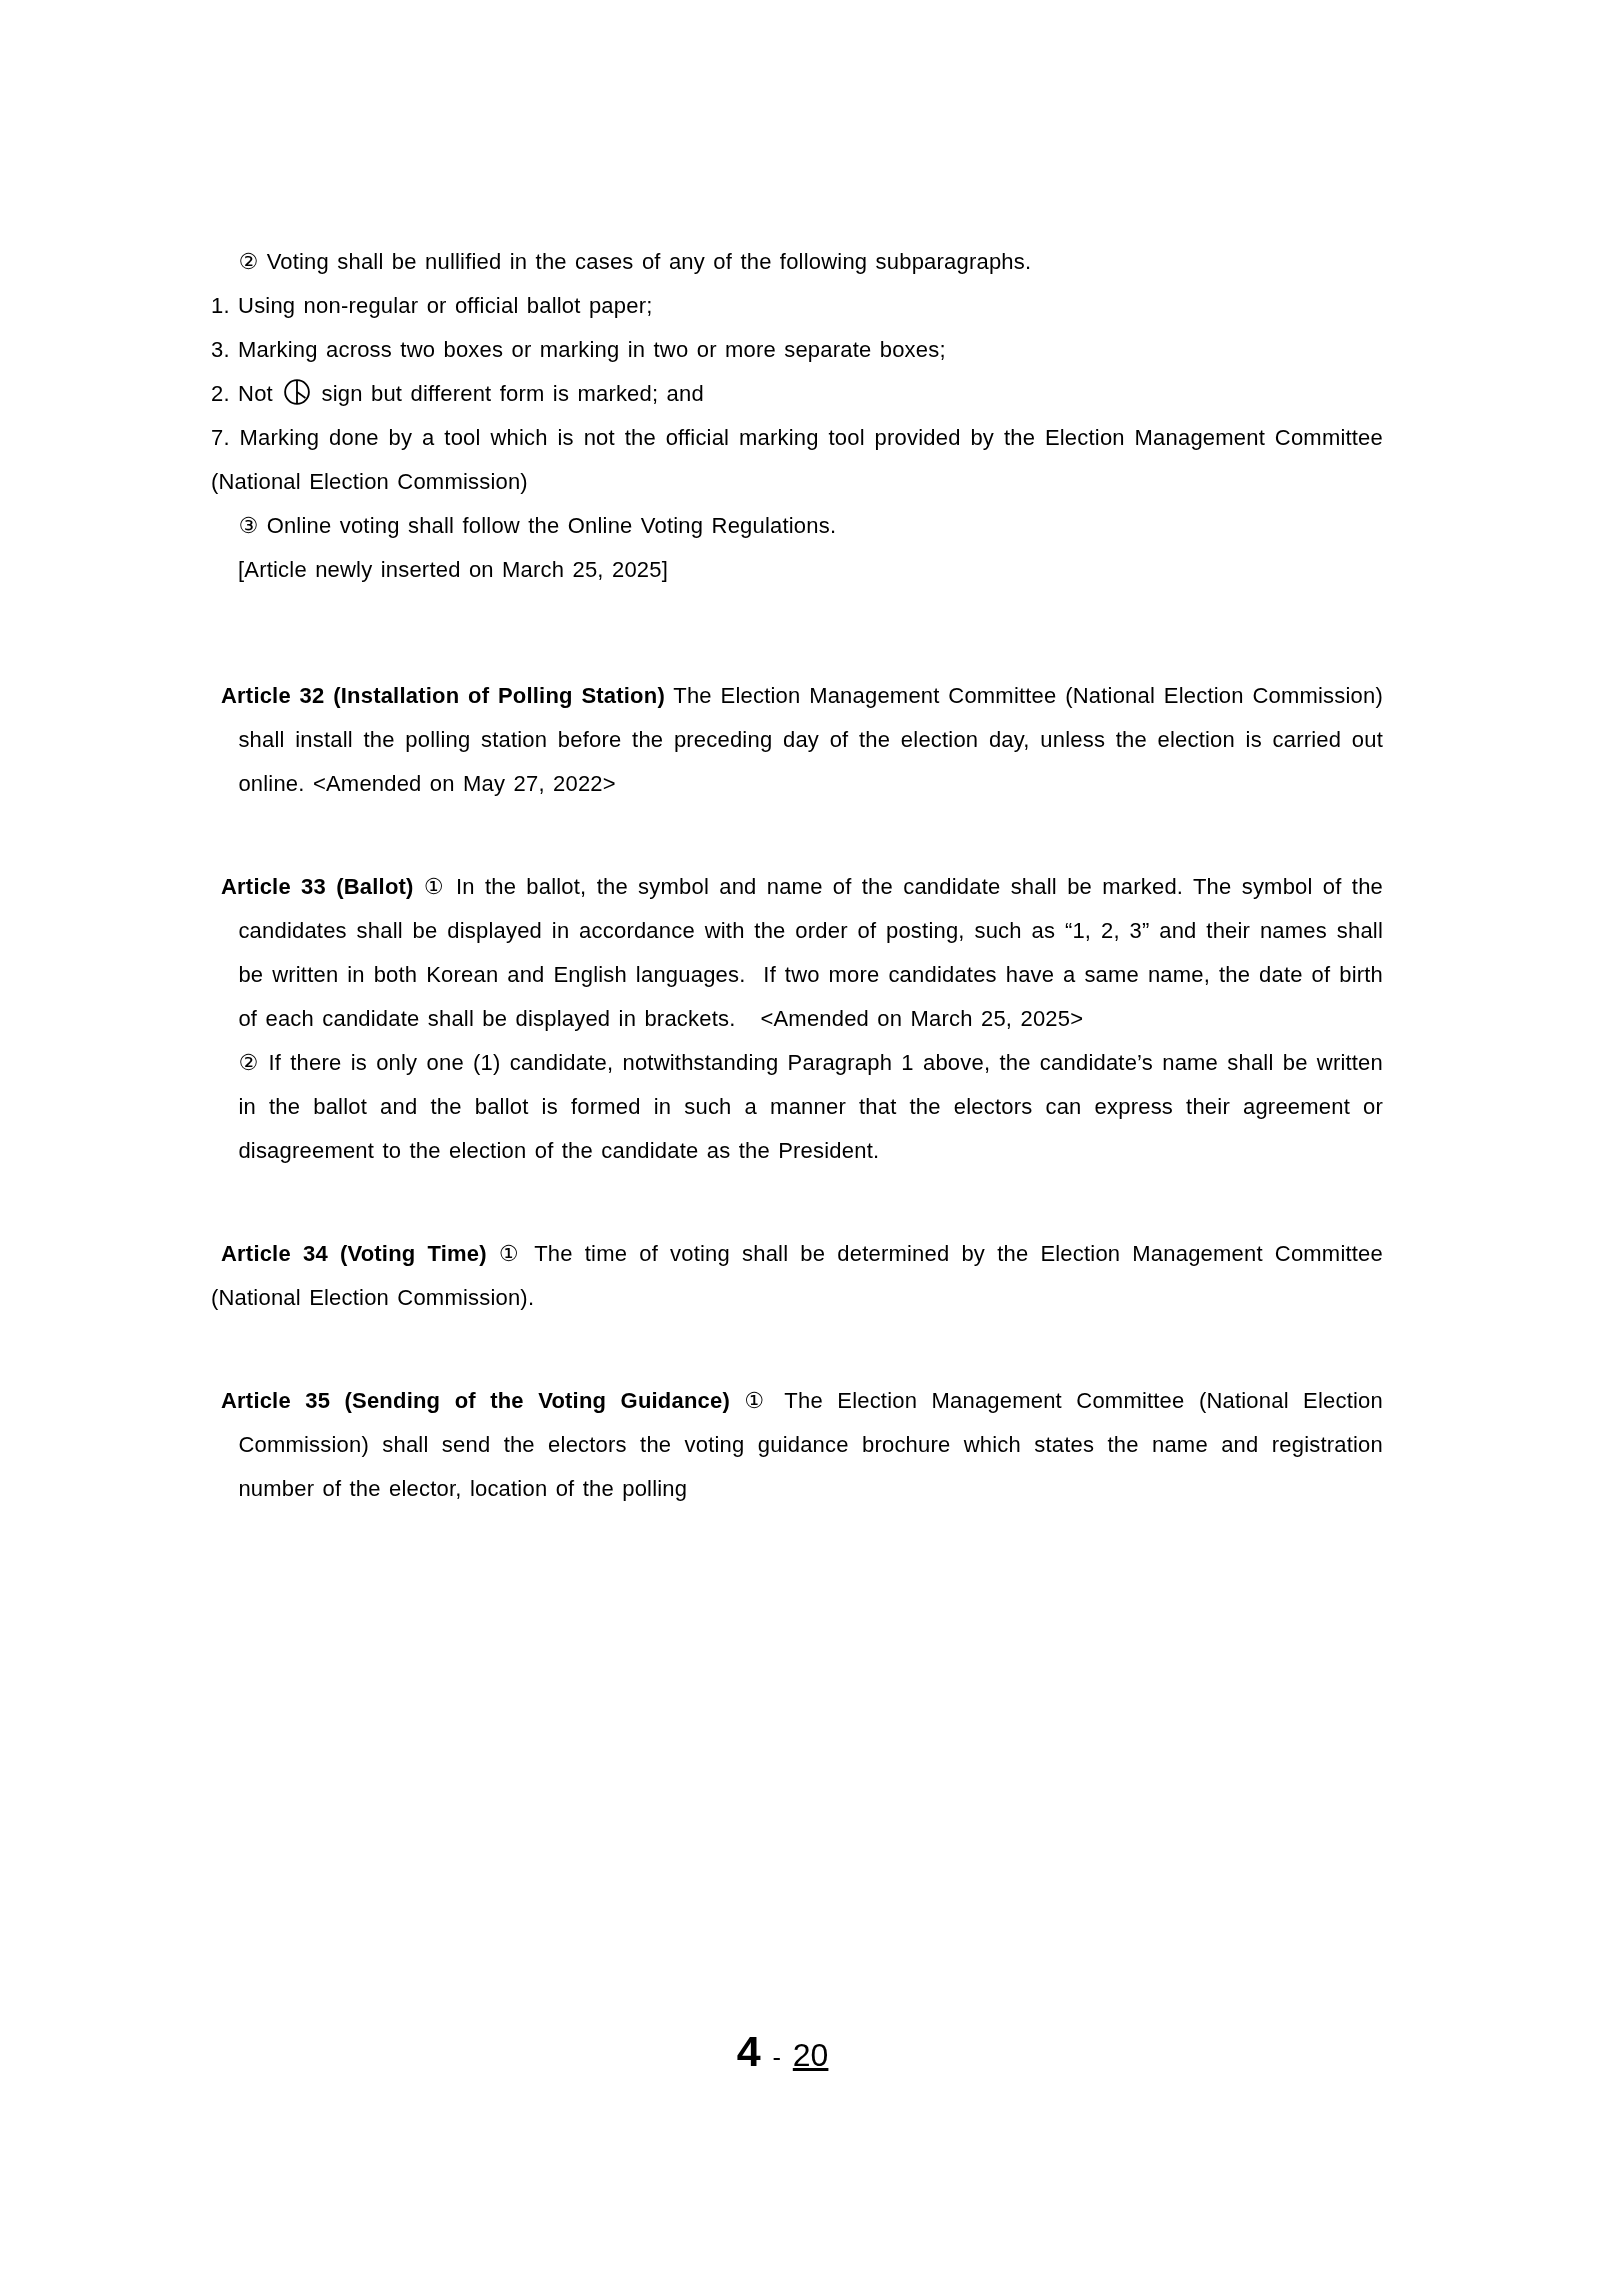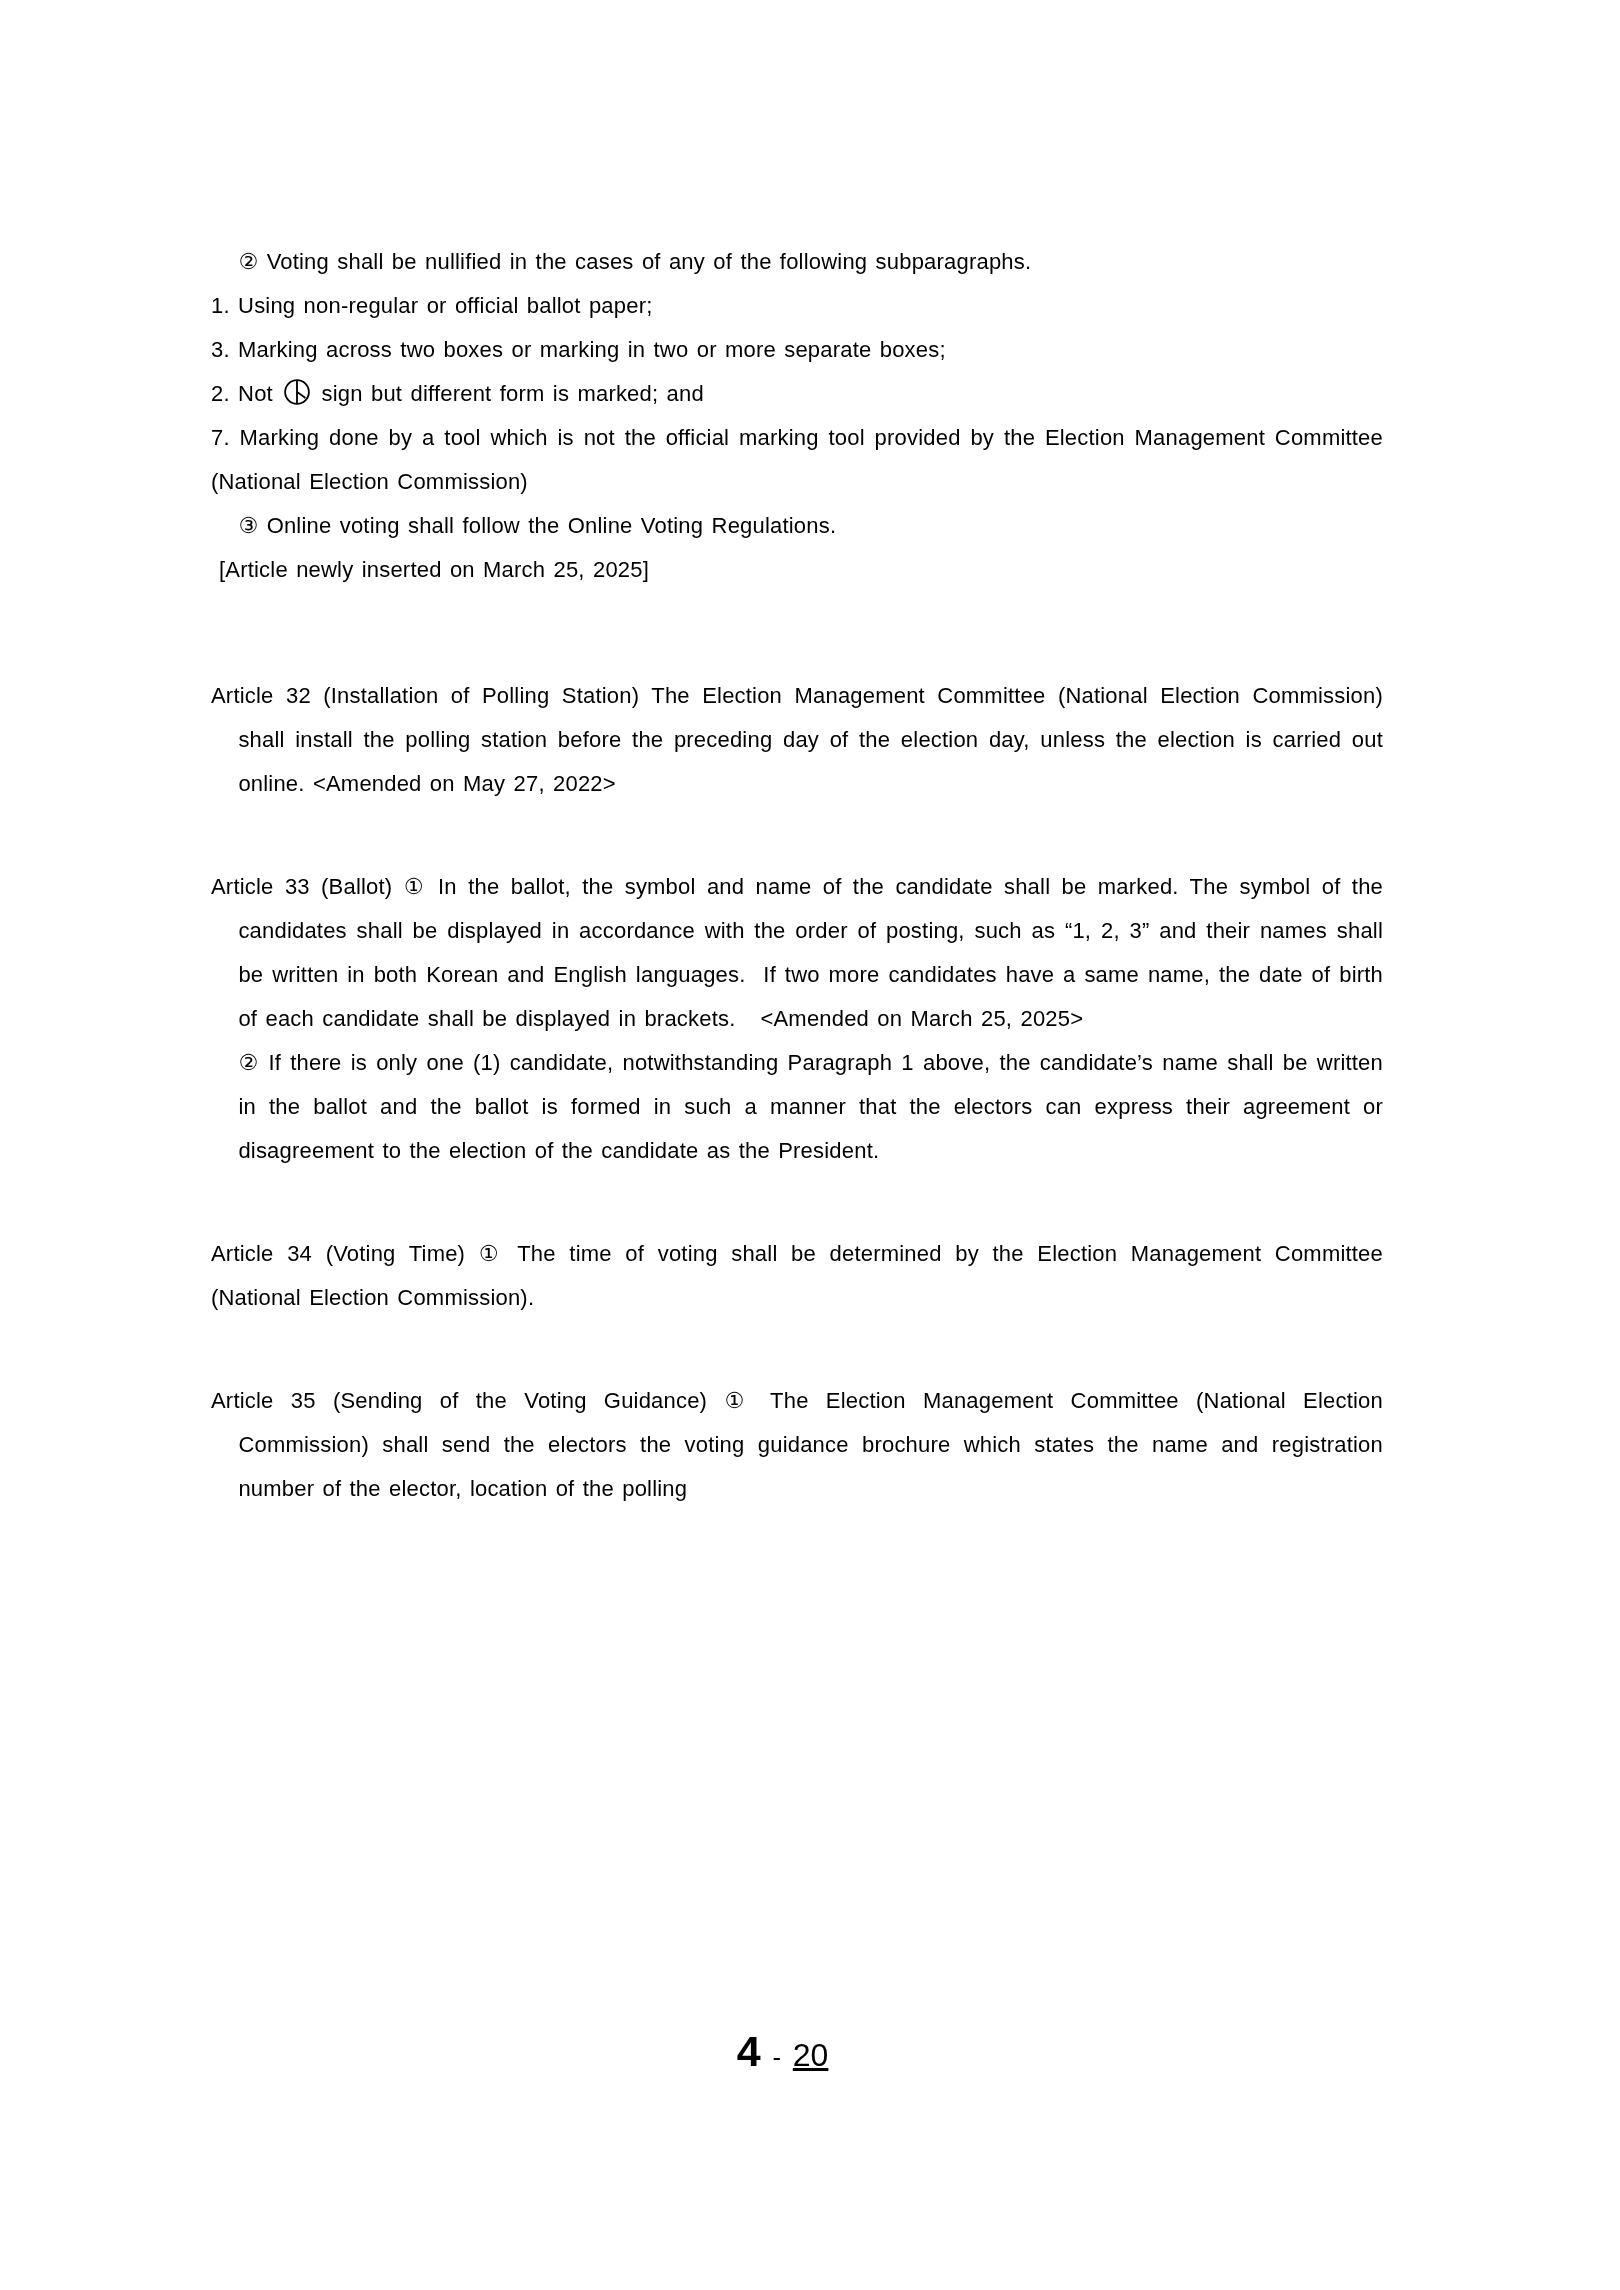--- a/index.html
+++ b/index.html
@@ -20,26 +20,26 @@
     margin: 0;
     font-size: 22px;
     line-height: 44px;
     text-align: justify;
     word-spacing: 2px;
     white-space: pre-wrap;
     letter-spacing: 0.2px;
   }
   .p2      { margin-left: 27.4px; }
   .item    { }
-  .bracket { margin-left: 8px; }
+  .bracket { margin-left: 27px; }
   .article.hang { padding-left: 27.4px; text-indent: -27.4px; }
   .p2deep  { padding-left: 56px; text-indent: -28px; }
   .gap-lg  { margin-top: 82px; }
   .gap-md  { margin-top: 59px; }
-  .b { font-weight: normal; }
+  .b { font-weight: bold; margin-left: 10px; }
   .stamp {
     display: inline-block;
     width: 28px; height: 28px;
     vertical-align: -4.9px;
     margin: 0 2px;
   }
   .stamp svg { display: block; }
   .footer {
     position: absolute;
     left: 0; right: 0;

